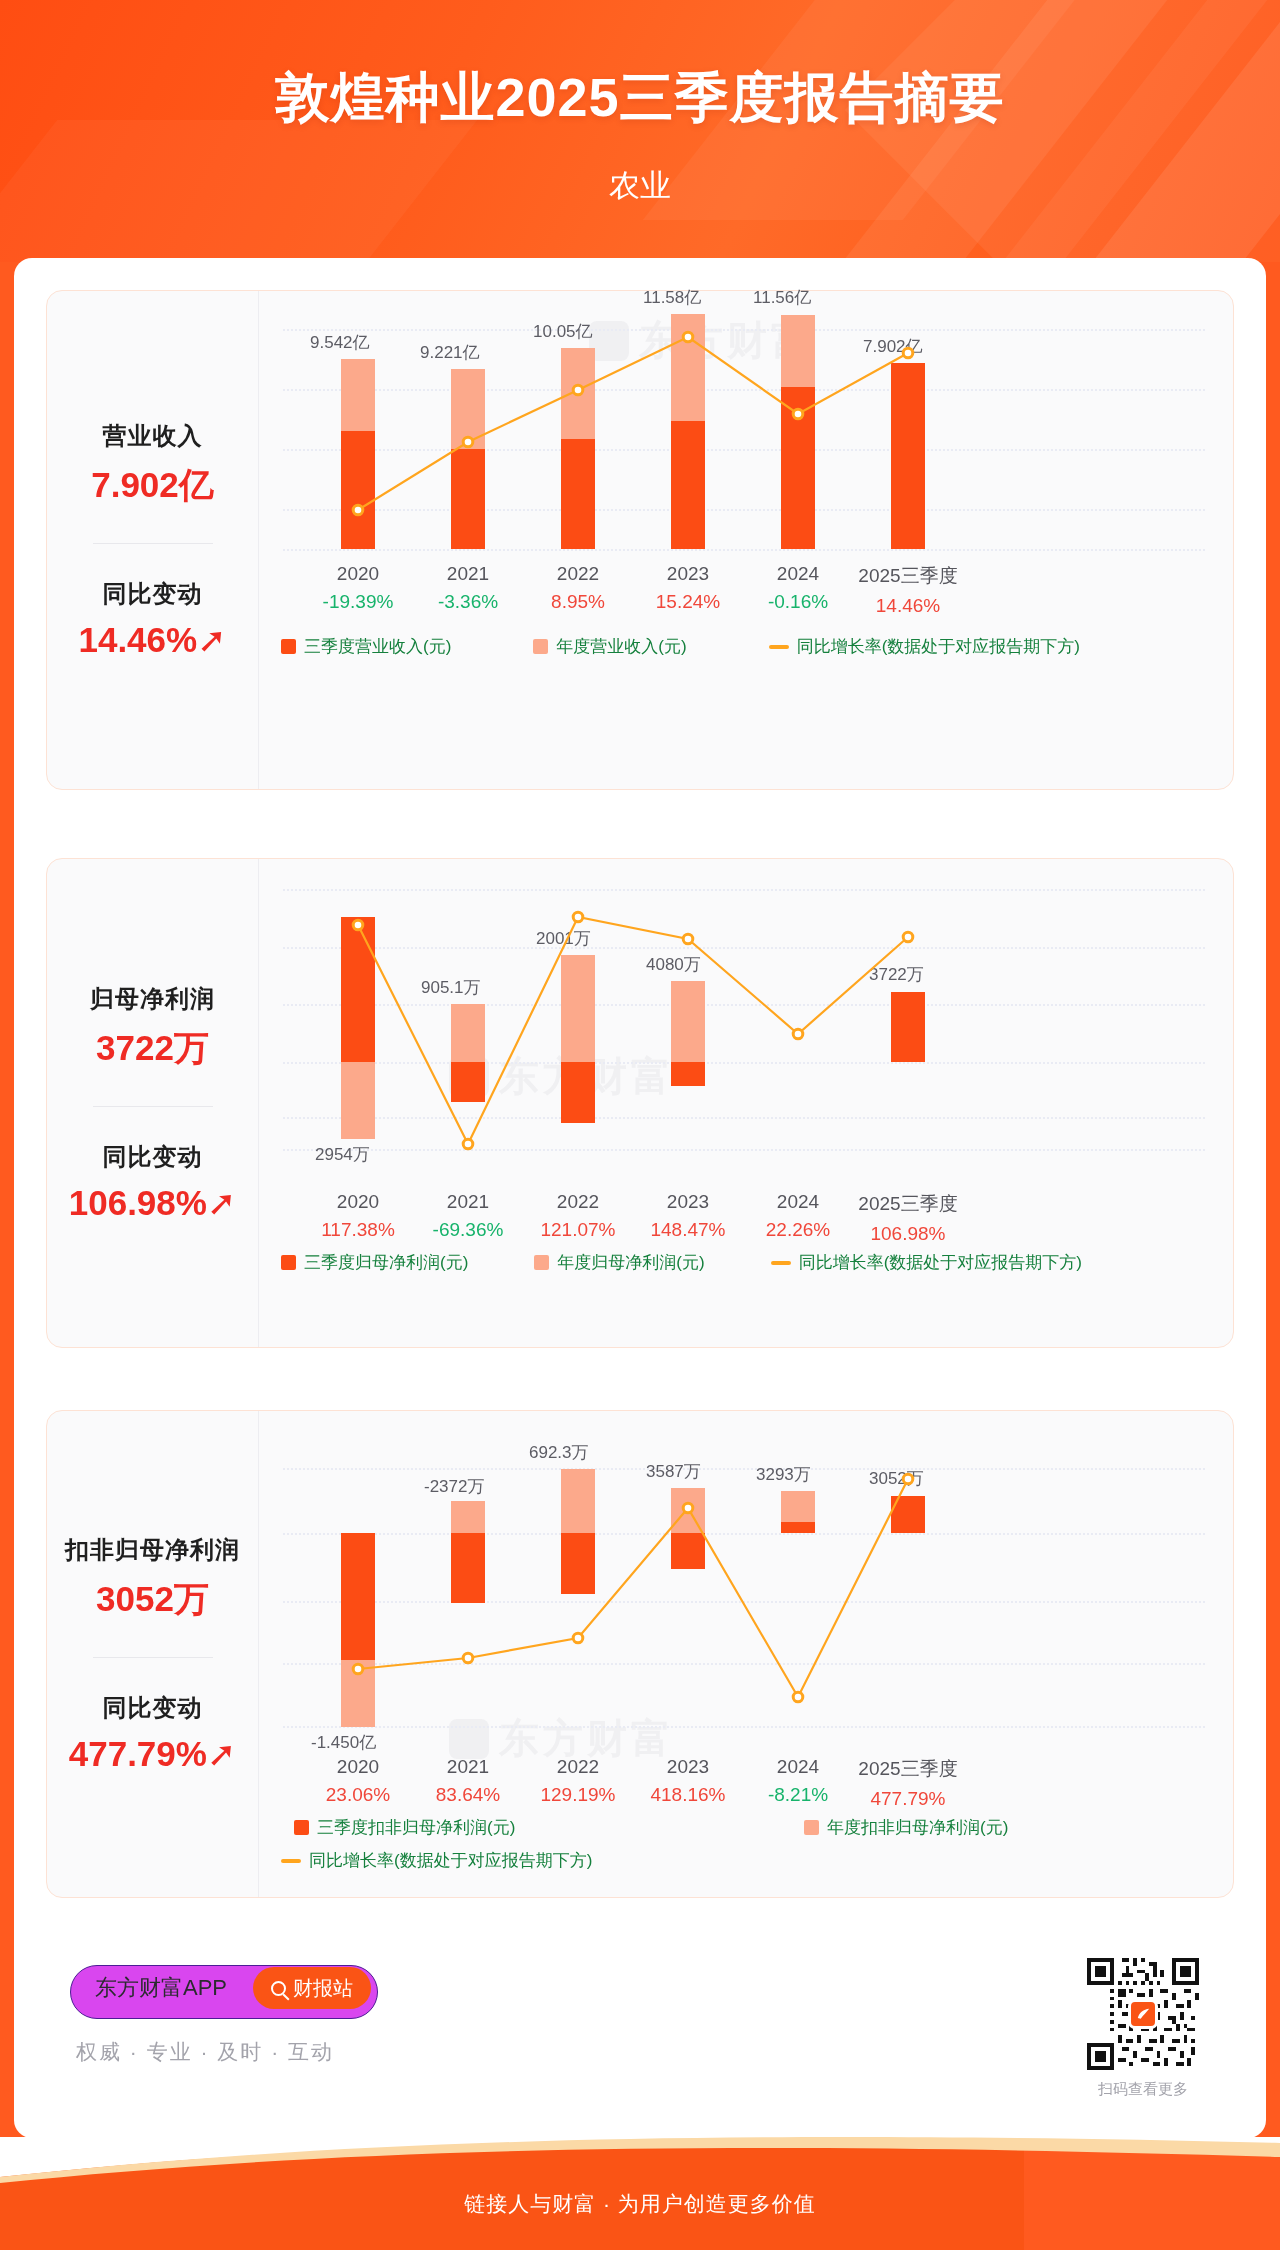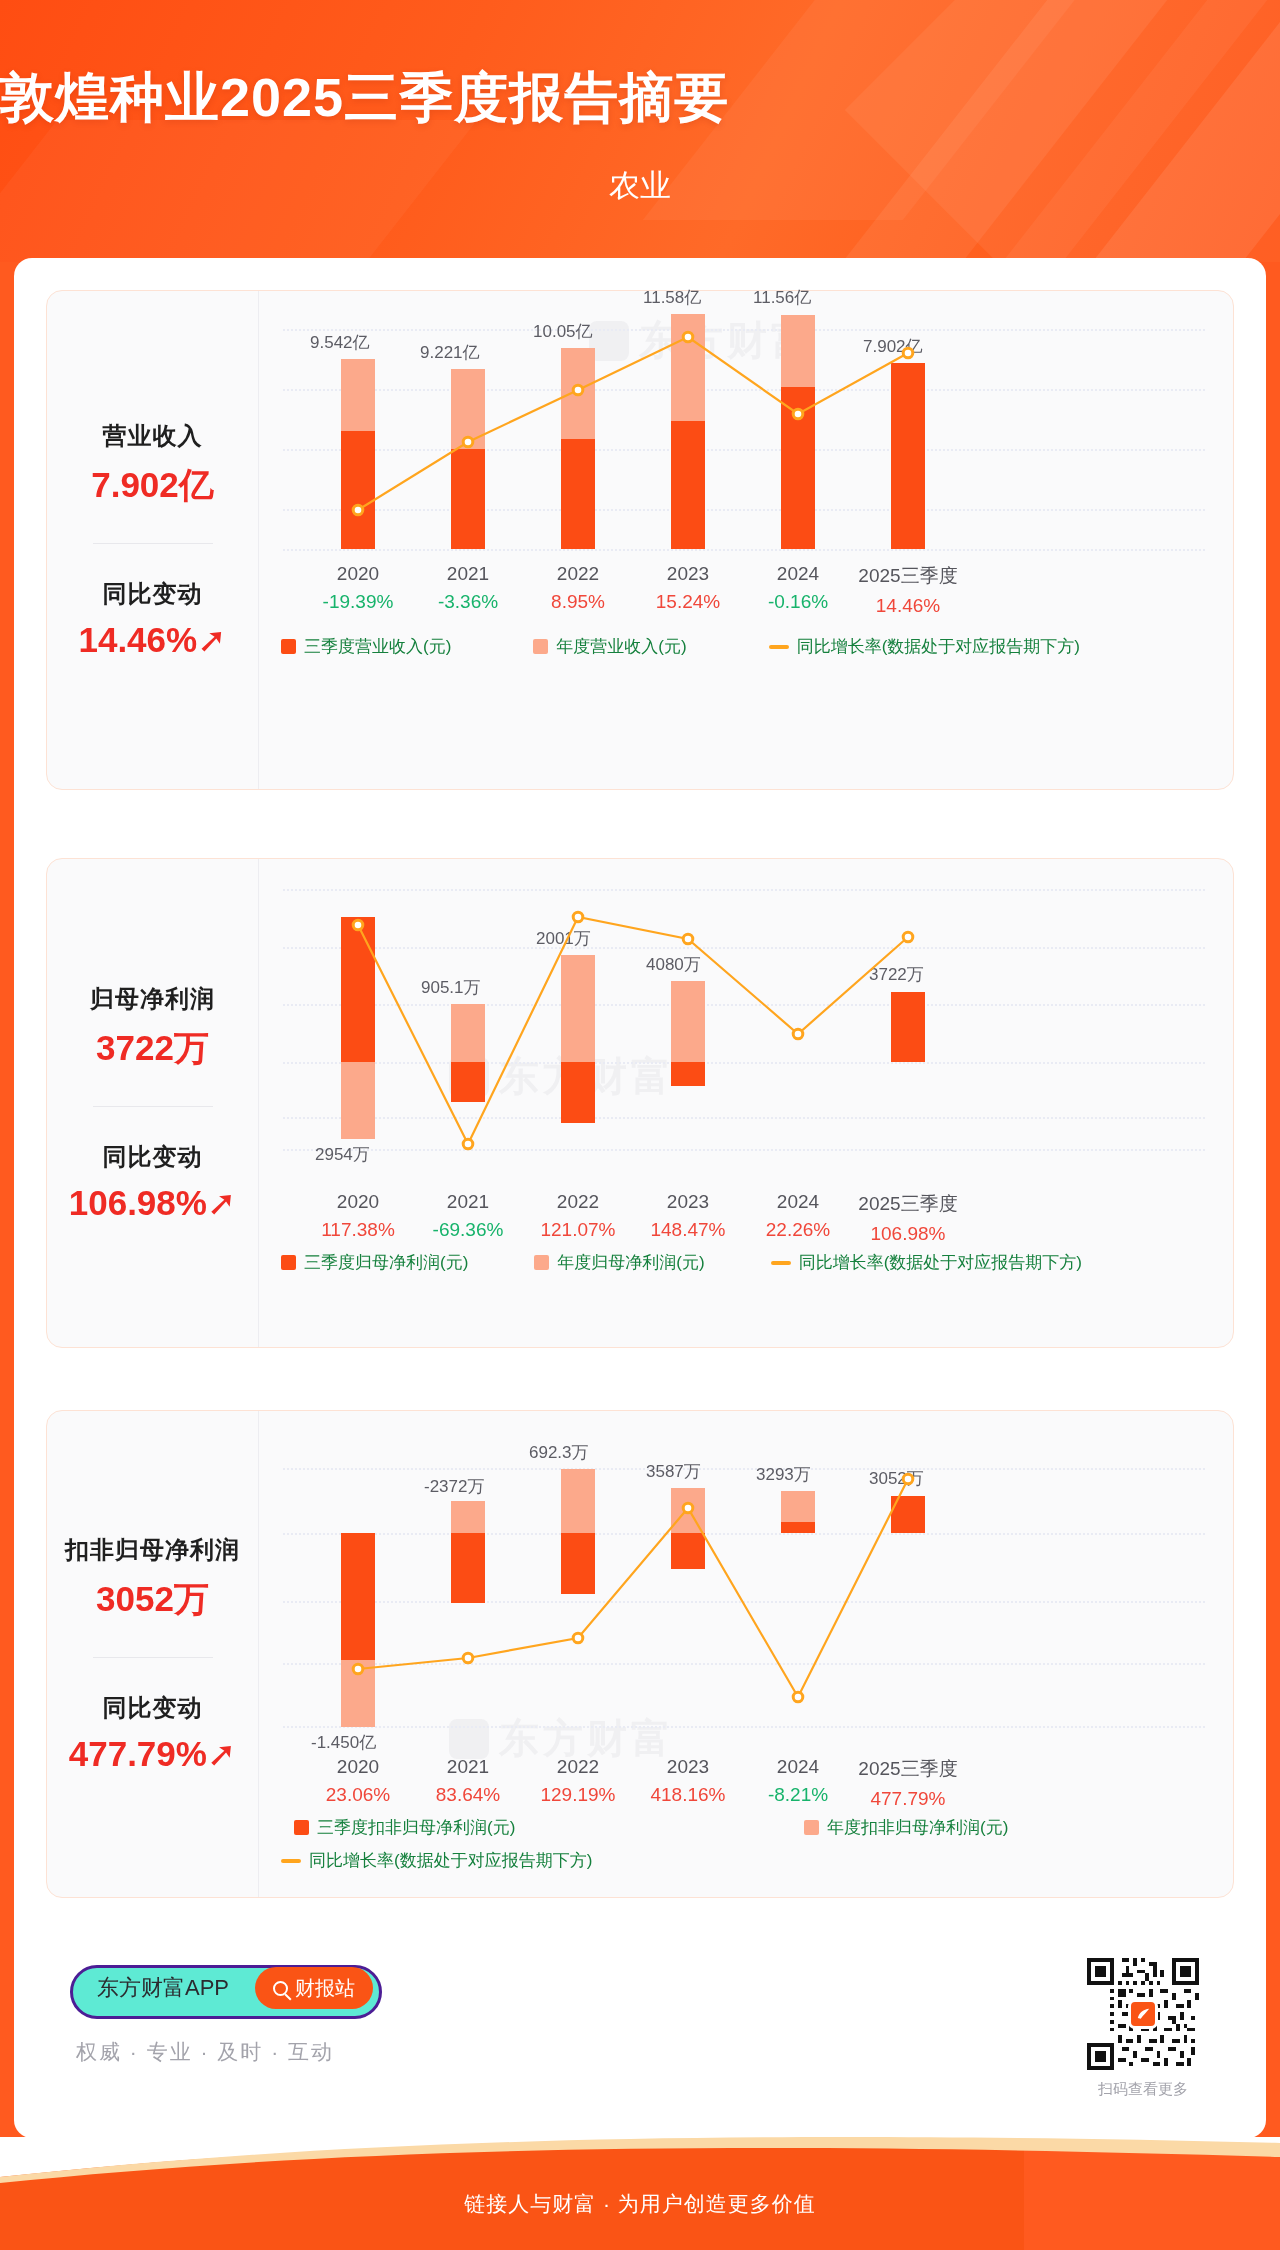--- a/index.html
+++ b/index.html
@@ -26,21 +26,21 @@
   .banner .s2 { left: 1090px; top: -60px; width: 60px;  height: 420px; background: rgba(255,255,255,0.05);}
   .banner .s3 { left: 1180px; top: -60px; width: 150px; height: 420px; background: rgba(255,255,255,0.085);}
   .banner .s4 { left: -60px;  top: 120px; width: 420px; height: 300px; background: rgba(255,255,255,0.04);}
   .banner .s5 { left: 760px;  top: -80px; width: 260px; height: 300px; background: rgba(255,255,255,0.05);}
   .banner .bigdiag {
     position: absolute; right: -120px; top: -120px; width: 460px; height: 460px;
     background: rgba(255,255,255,0.06); transform: rotate(45deg);
   }
 
   .title {
-    position: absolute; left:0; top: 62px; width: 1280px; text-align: left;
+    position: absolute; left:0; top: 62px; width: 1280px; text-align: center;
     color: #fff; font-size: 54px; font-weight: bold; letter-spacing: 1px;
     text-shadow: 0 2px 6px rgba(150,30,0,0.18);
   }
   .subtitle {
     position: absolute; left:0; top: 165px; width: 1280px; text-align: center;
     color: #fff; font-size: 31px; font-weight: 400;
   }
 
   
   .sheet {
@@ -110,22 +110,22 @@
   }
   .wm .wmico {
     width: 40px; height: 40px; margin-right: 10px; border-radius: 8px;
     background: rgba(160,160,170,0.10);
   }
 
   
   .footer-app {
     position: absolute; left: 70px; top: 1965px;
     display: flex; align-items: center;
-    border: 3px solid #4c1d95; border-radius: 34px; height: 54px; padding: 0 6px 8px 24px;
-    background: #5eead4;
+    border: 1px solid #4c1d95; border-radius: 34px; height: 54px; padding: 0 6px 8px 24px;
+    background: #d946ef;
   }
   .footer-app .appname { font-size: 22px; color: #2b2b2f; margin-right: 26px; }
   .cbz {
     display: flex; align-items: center; gap: 7px;
     background: #fa5415; color: #fff; border-radius: 26px;
     height: 42px; padding: 0 18px; font-size: 20px;
   }
   .mag { width: 15px; height: 15px; border: 2px solid #fff; border-radius: 50%; position: relative; }
   .mag::after { content:''; position:absolute; right:-6px; bottom:-4px; width: 8px; height: 2px;
                 background:#fff; transform: rotate(45deg); }

